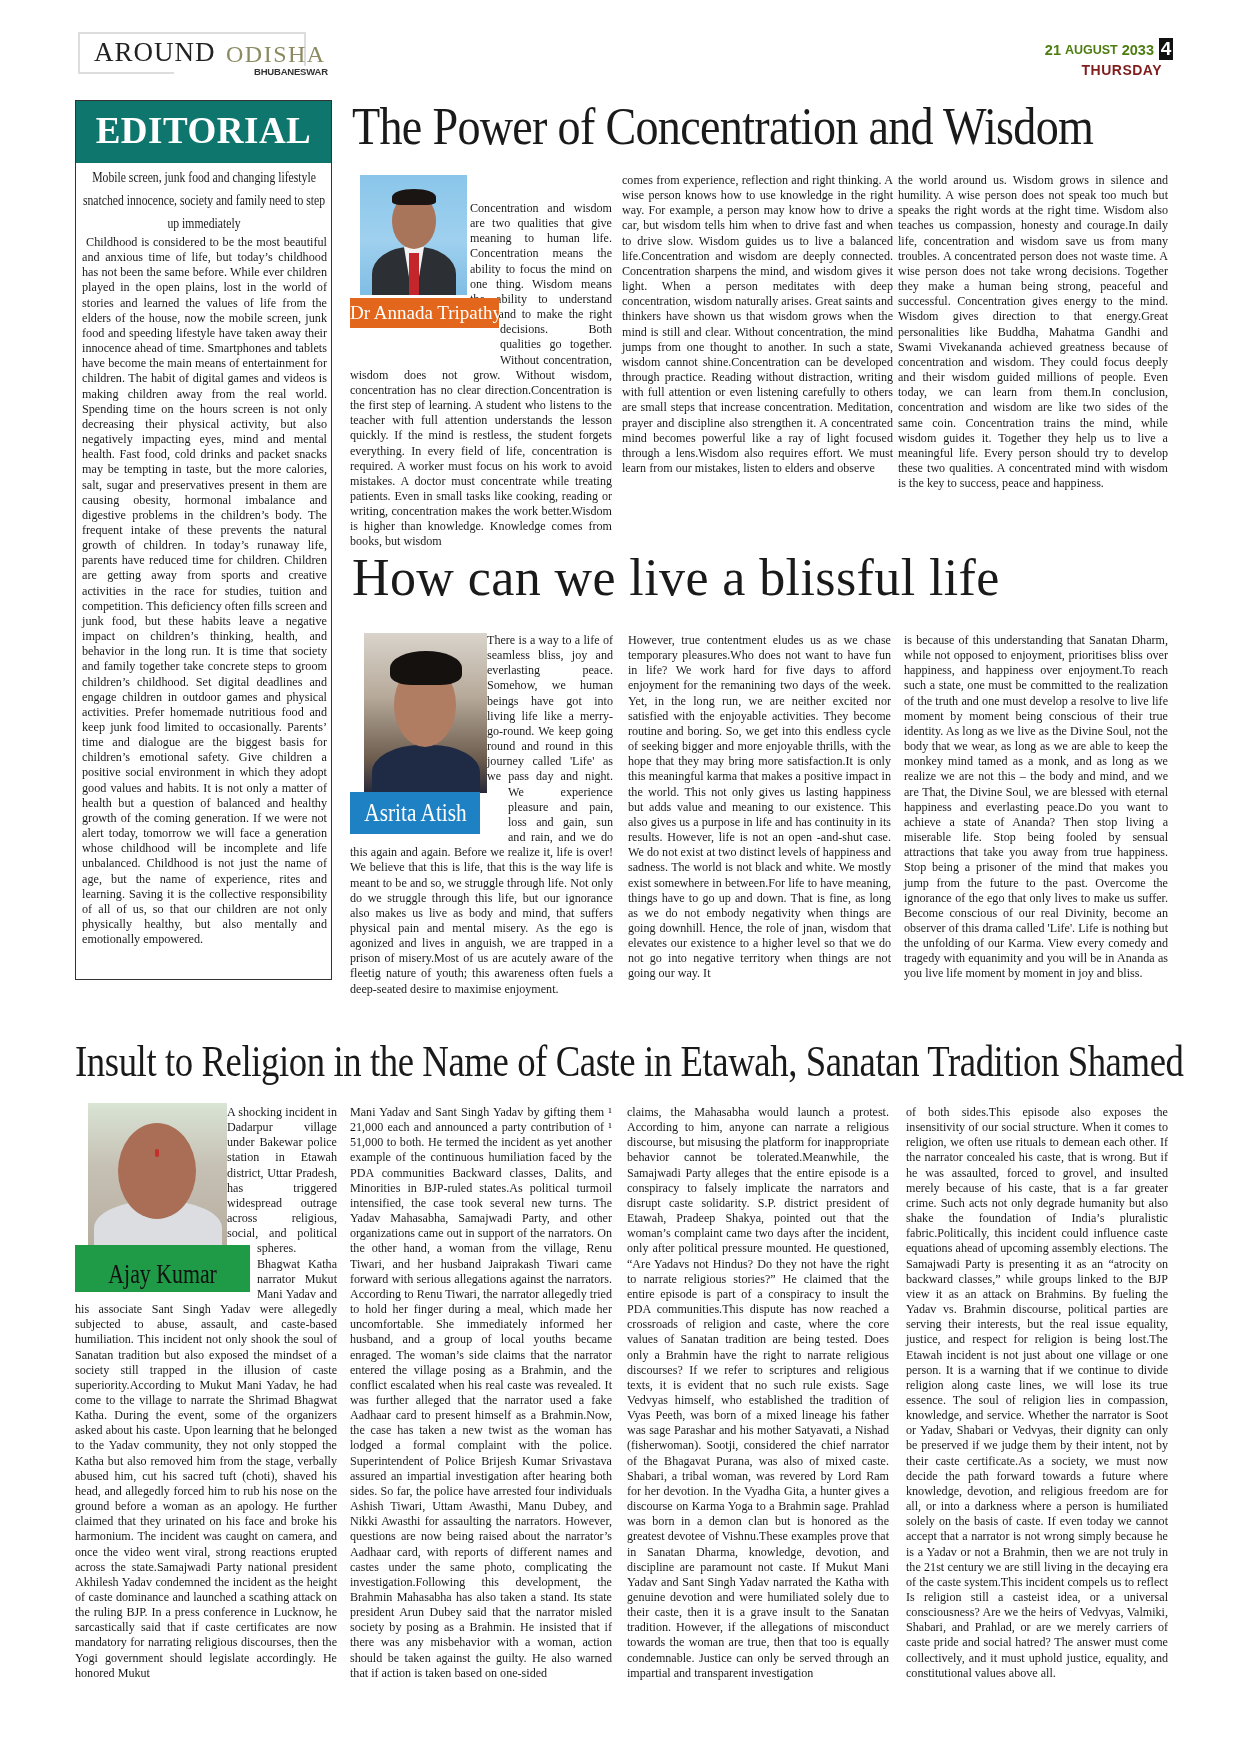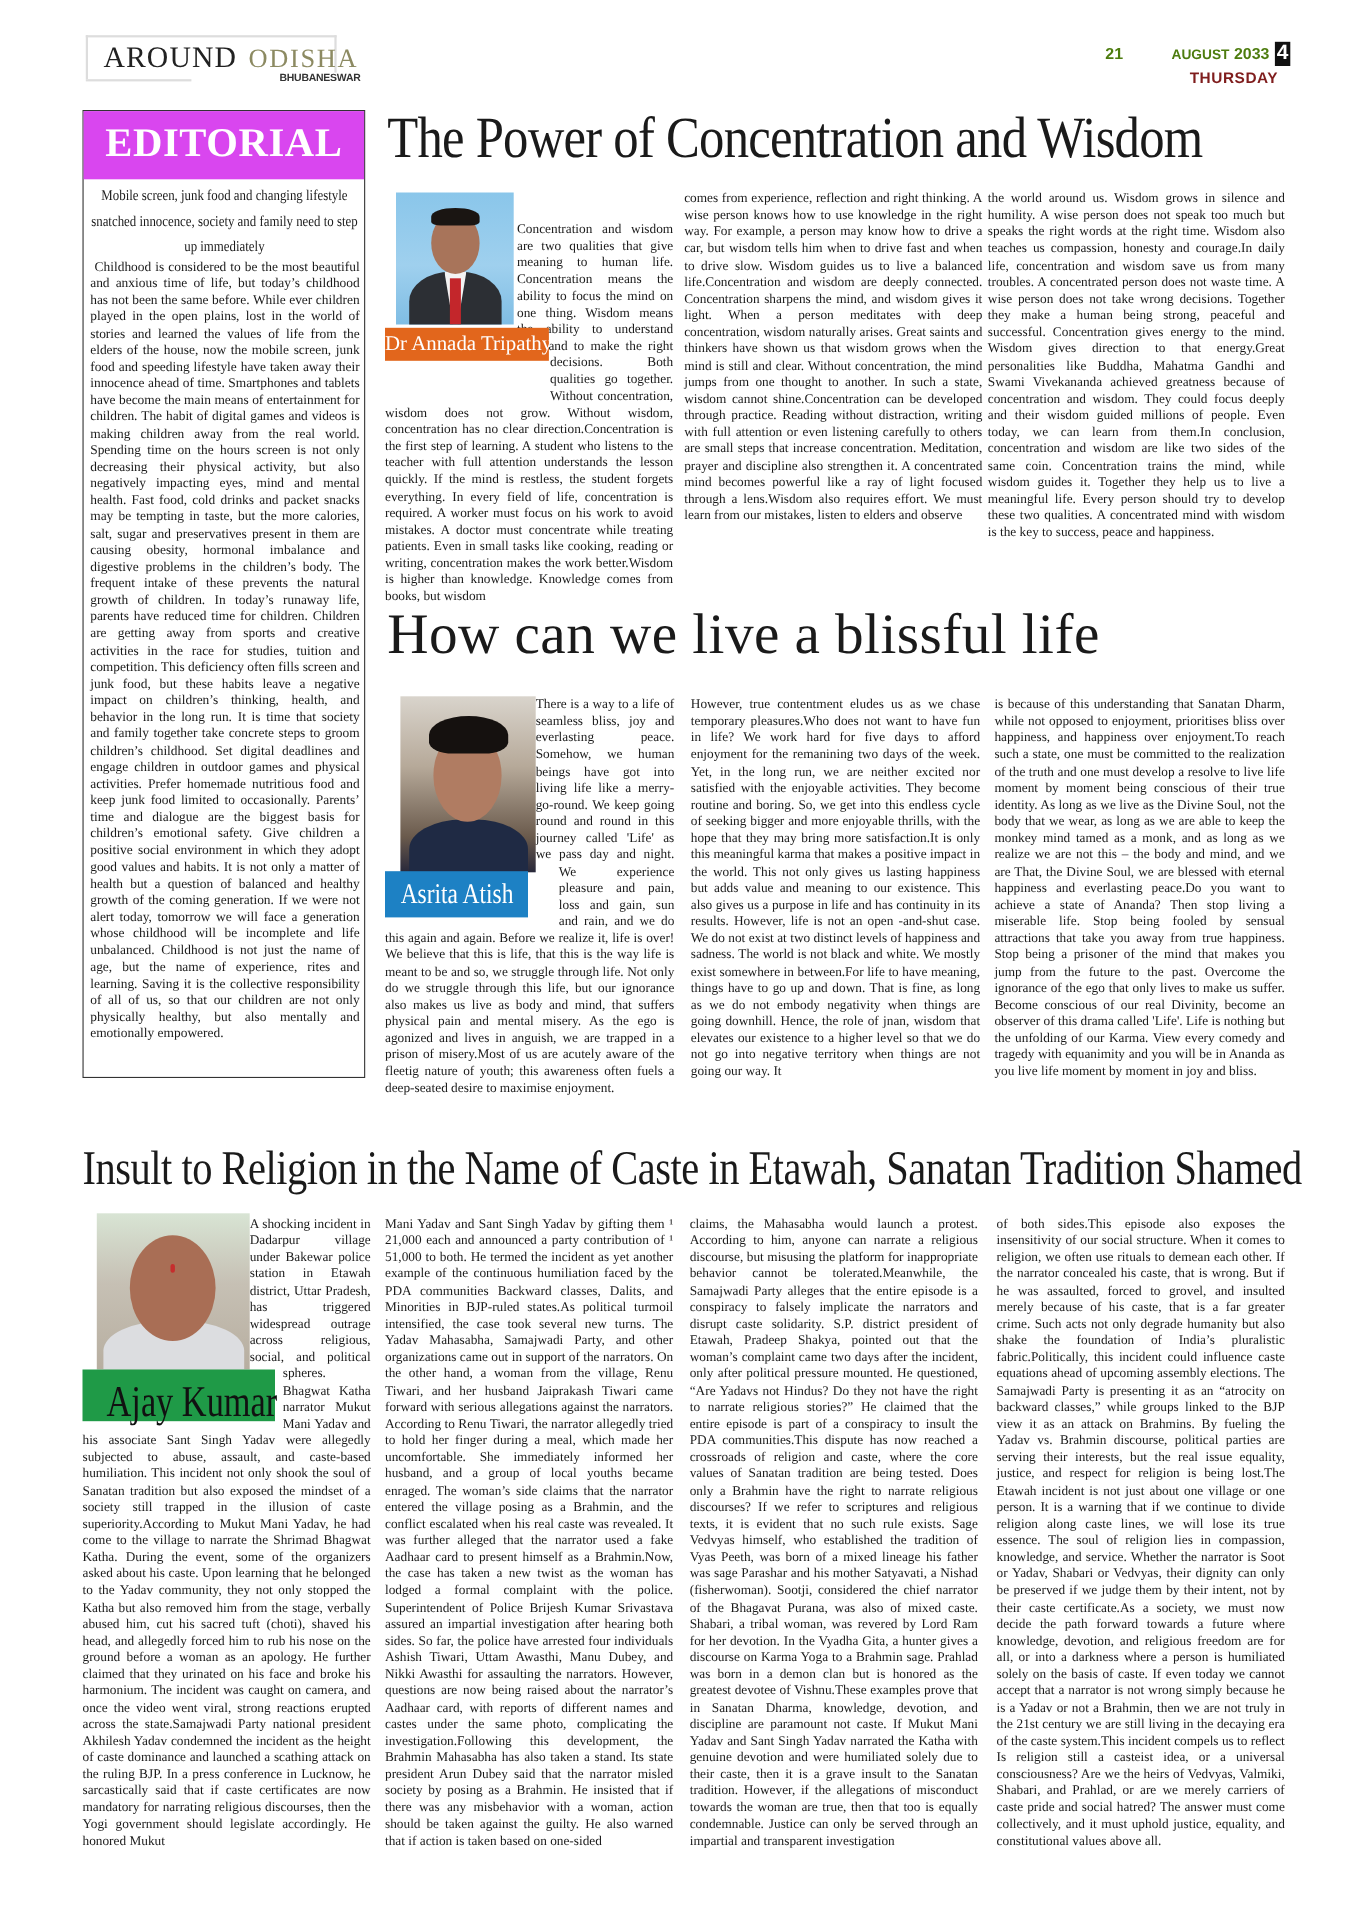--- a/index.html
+++ b/index.html
@@ -8,27 +8,27 @@
 
   
   .masthead-logo { position: absolute; left: 78px; top: 32px; width: 228px; height: 40px; border: 2px solid #ddd; border-bottom: none; }
   .logo-around { position: absolute; left: 14px; top: 3px; font-size: 27px; letter-spacing: 1px; color: #222; font-family: "Liberation Serif", serif; }
   .logo-odisha { position: absolute; left: 135px; top: 7px; font-size: 24px; letter-spacing: 1.5px; color: #8c8a62; font-family: "Liberation Serif", serif; margin-left: 11px; }
   .logo-city { position: absolute; left: 175px; top: 40px; background: #fff; padding: 0 2px; font-family: "Liberation Sans", sans-serif; font-weight: bold; font-size: 9.5px; color: #333; letter-spacing: -0.2px; }
   .logo-underline { position: absolute; left: 78px; top: 72px; width: 96px; height: 2px; background: #ddd; }
   .logo-underline2 { position: absolute; left: 302px; top: 72px; width: 6px; height: 2px; background: #ddd; }
 
   .dateline { position: absolute; right: 80px; top: 42px; font-family: "Liberation Sans", sans-serif; font-weight: bold; font-size: 14.5px; color: #4d7c0f; display: flex; align-items: center; gap: 4px; }
-  .dateline .month { font-size: 12.5px; margin-left: 40px; }
+  .dateline .month { font-size: 12.5px; }
   .page-num { position: absolute; right: 67px; top: 38px; width: 14px; height: 22px; background: #111; color: #fff; font-family: "Liberation Sans", sans-serif; font-weight: bold; font-size: 19px; line-height: 22px; text-align: center; }
   .weekday { position: absolute; right: 78px; top: 62px; font-family: "Liberation Sans", sans-serif; font-weight: bold; font-size: 14px; letter-spacing: 0.5px; color: #7f1d1d; }
 
   
   .editorial { position: absolute; left: 75px; top: 100px; width: 257px; height: 880px; border: 1.5px solid #333; }
-  .editorial-head { background: #d946ef; color: #fff; height: 62px; text-align: center; font-weight: bold; font-size: 37px; line-height: 60px; letter-spacing: 0.5px; }
+  .editorial-head { background: #0f766e; color: #fff; height: 62px; text-align: center; font-weight: bold; font-size: 37px; line-height: 60px; letter-spacing: 0.5px; }
   .editorial-sub { text-align: center; font-family: "Liberation Serif", serif; font-size: 13.6px; line-height: 23px; padding: 3px 2px 0; transform: scaleX(0.86); transform-origin: center; width: 290px; margin-left: -17px; }
   .editorial-body { padding: 0 4px 0 6px; font-size: 12.2px; line-height: 15.15px; text-align: justify; text-indent: 4px; }
 
   
   .headline { position: absolute; font-family: "Liberation Serif", serif; color: #1a1a1a; white-space: nowrap; }
   .h1 { left: 352px; top: 96px; font-size: 53px; letter-spacing: -0.8px; transform: scaleX(0.87); transform-origin: left top; }
   .h2 { left: 352px; top: 548px; font-size: 52px; letter-spacing: 0.4px; }
   .h3 { left: 75px; top: 1036px; font-size: 44px; letter-spacing: -0.5px; transform: scaleX(0.835); transform-origin: left top; }
 
   .col { position: absolute; font-size: 12.1px; line-height: 15.15px; text-align: justify; }
@@ -38,21 +38,21 @@
   .name-tag { position: absolute; color: #fff; font-family: "Liberation Serif", serif; white-space: nowrap; text-align: center; }
 
   .photo-annada { left: 360px; top: 175px; width: 107px; height: 120px; background: linear-gradient(180deg,#8ac6ea 0%,#9fd0ee 55%,#7fbde4 100%); }
   .tag-annada { left: 350px; top: 298px; width: 149px; height: 30px; background: #e2661c; font-size: 19px; line-height: 30px; }
 
   .photo-asrita { left: 364px; top: 633px; width: 123px; height: 160px; background: linear-gradient(180deg,#d9d4cc 0%,#b6a999 40%,#6a5a4c 80%,#28283a 100%); }
   .tag-asrita { left: 350px; top: 792px; width: 130px; height: 42px; background: #1d81c4; font-size: 26px; line-height: 42px; transform-origin: center; }
   .tag-asrita span { display: inline-block; transform: scaleX(0.82); }
 
   .photo-ajay { left: 88px; top: 1103px; width: 139px; height: 142px; background: linear-gradient(180deg,#d8e4d4 0%,#c6c0b4 45%,#b7aea0 100%); }
-  .tag-ajay { left: 75px; top: 1245px; width: 175px; height: 47px; background: #1f9a47; font-size: 40px; line-height: 58px; color: #111; }
+  .tag-ajay { left: 75px; top: 1245px; width: 175px; height: 47px; background: #1f9a47; font-size: 28px; line-height: 58px; color: #111; }
   .tag-ajay span { display: inline-block; transform: scaleX(0.78); }
 
   
   .sil-head { position: absolute; border-radius: 50%; }
   .sil-body { position: absolute; border-radius: 45% 45% 0 0; }
 
   .float-left { float: left; }
 </style>
 </head>
 <body>

